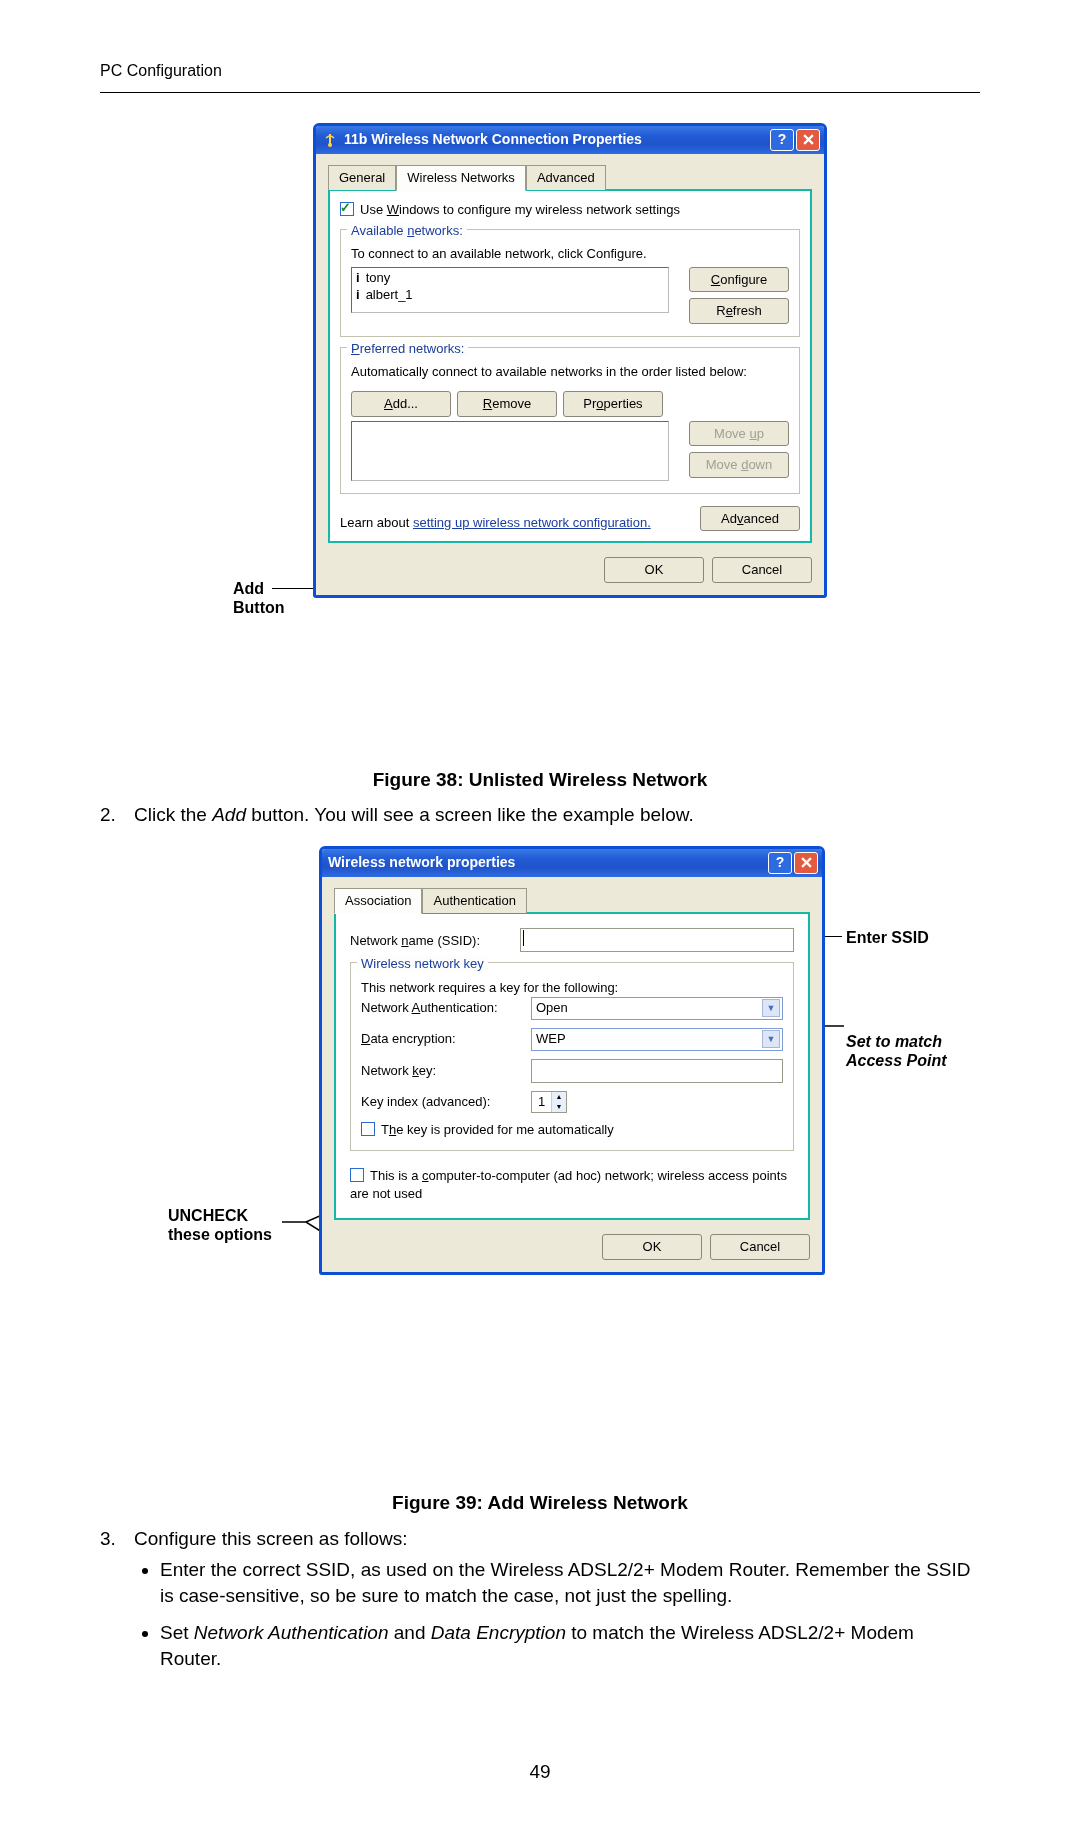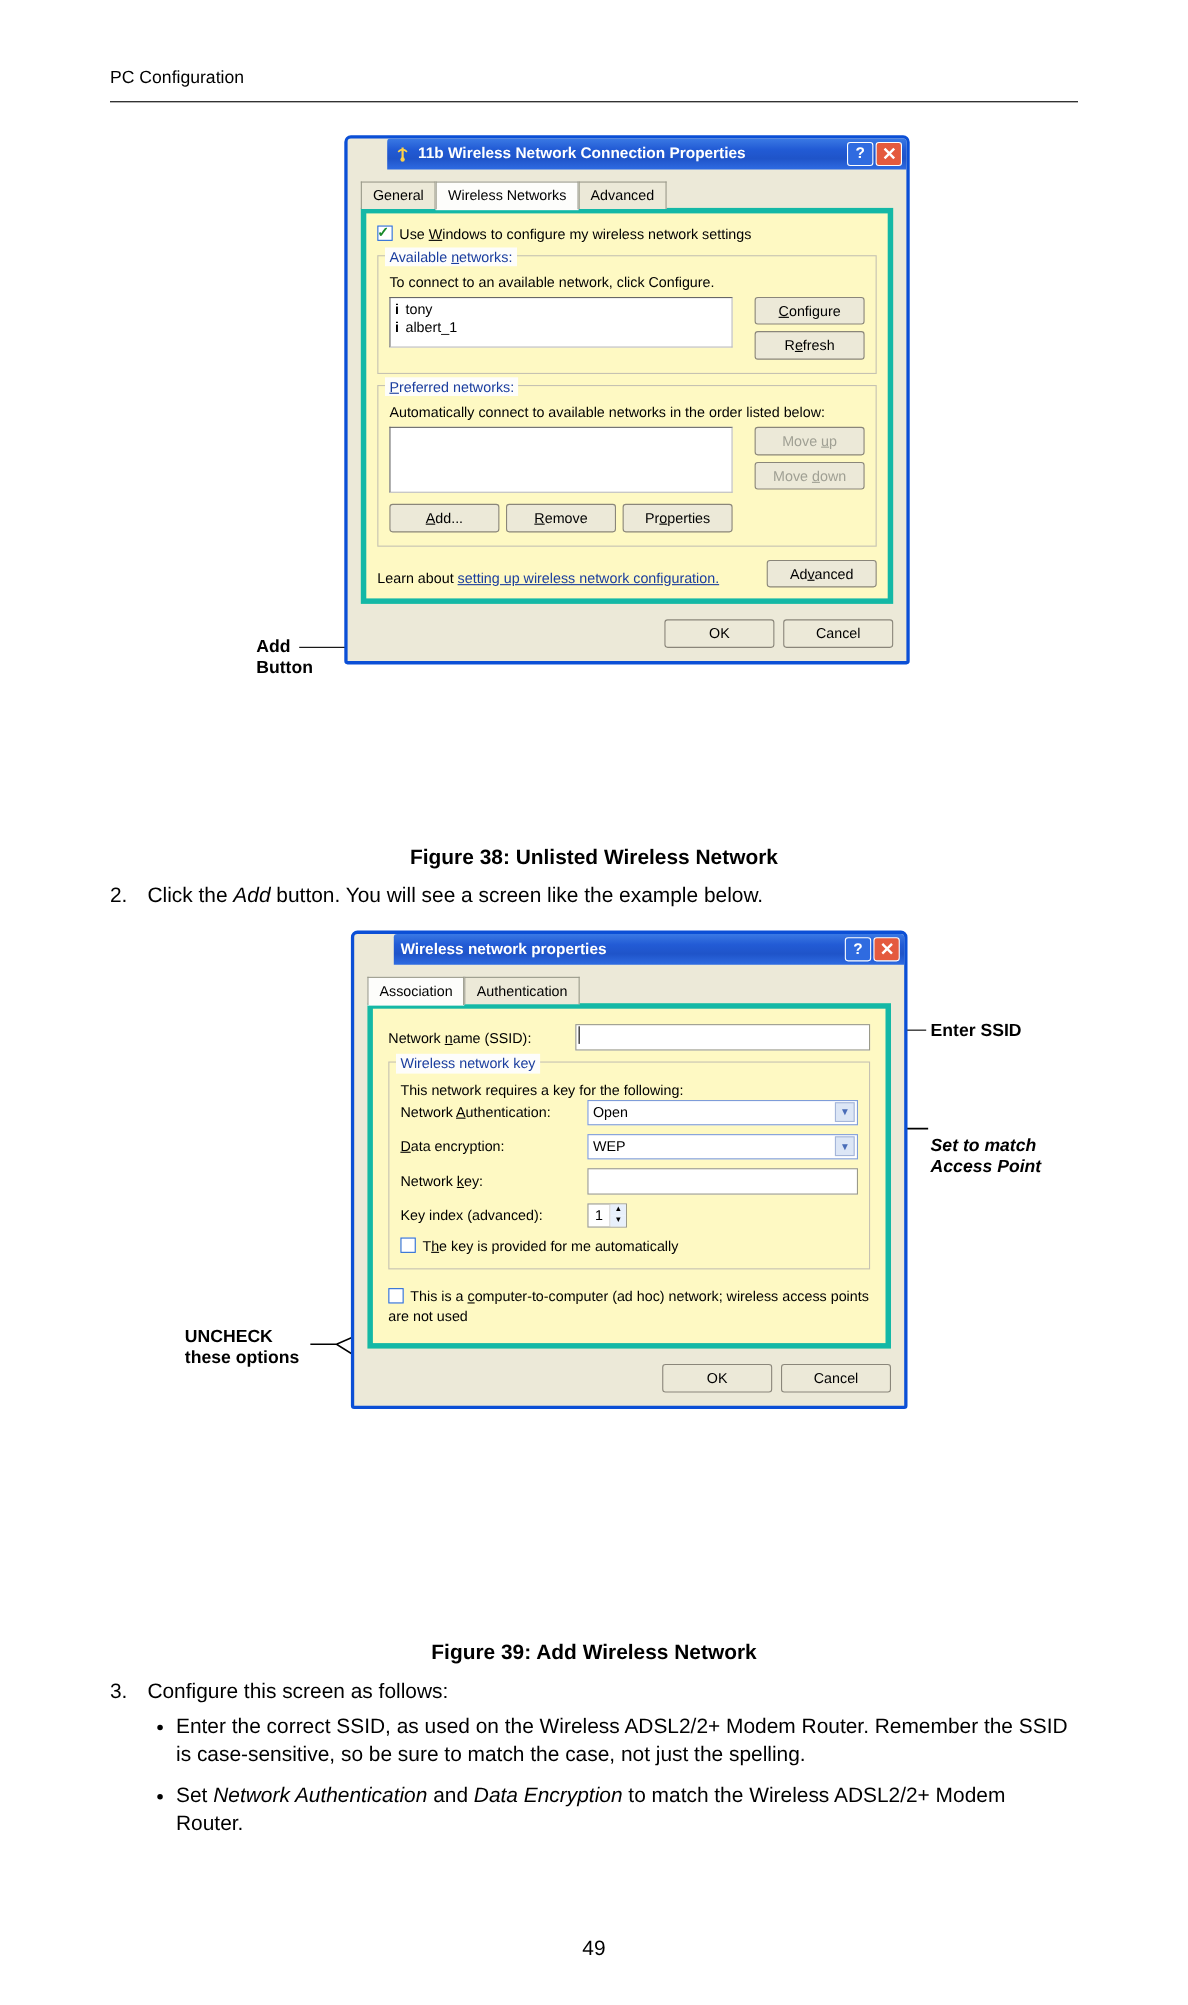--- a/index.html
+++ b/index.html
@@ -51,21 +51,20 @@
   .titlebar {
     background: linear-gradient(#3a79e4,#225bd5 35%,#1f54c9 65%,#2e6be2);
     color: #fff;
     display: flex;
     align-items: center;
     height: 28px;
     padding: 0 4px 0 6px;
     font-weight: bold;
     font-size: 14px;
     border-radius: 3px 3px 0 0;
-    margin-left: 36px;
   }
   .titlebar .tb-icon { margin-right:6px; }
   .titlebar .tb-title { flex:1 1 auto; white-space:nowrap; overflow:hidden; text-overflow:ellipsis; }
   .tb-btn {
     width: 22px; height: 20px;
     margin-left: 2px;
     border: 1px solid #fff;
     border-radius: 3px;
     display:flex; align-items:center; justify-content:center;
     font-family: Arial, sans-serif;
@@ -82,22 +81,22 @@
     padding:3px 10px 4px;
     border:1px solid #9a9a8a;
     background:#ece9d8;
     position:relative;
     top:1px;
     border-bottom:none;
     font-size:13px;
   }
   .tab.active { background:#fdfdfb; z-index:2; border-bottom:1px solid #fdfdfb; }
   .tabpanel {
-    border:5px solid #14b8a6;
-    background:#fef9c3;
+    border:2px solid #14b8a6;
+    background:#ffffff;
     padding:10px;
   }
 
   
   .group {
     border:1px solid #c5c2b2;
     padding:10px 10px 12px;
     margin-top:10px;
   }
   .group > .legend {
@@ -244,33 +243,33 @@
                   <div class="xpbtn"><span>R</span><span class="u">e</span><span>fresh</span></div>
                 </div>
               </div>
             </div>
           </div>
 
           <div class="group">
             <span class="legend"><span class="u">P</span><span>referred networks:</span></span>
             <div class="group-inner">
               <div class="small">Automatically connect to available networks in the order listed below:</div>
-              <div class="row">
-                <div style="flex:1">
-                  <div class="listbox" style="min-height:54px;"></div>
-                </div>
-                <div class="col" style="margin-top:4px;">
-                  <div class="xpbtn disabled"><span>Move </span><span class="u">u</span><span>p</span></div>
-                  <div class="xpbtn disabled"><span>Move </span><span class="u">d</span><span>own</span></div>
-                </div>
-              </div>
               <div class="row" style="margin-top:10px; gap:6px;">
                 <div class="xpbtn"><span class="u">A</span><span>dd...</span></div>
                 <div class="xpbtn"><span class="u">R</span><span>emove</span></div>
                 <div class="xpbtn"><span>Pr</span><span class="u">o</span><span>perties</span></div>
+              </div>
+              <div class="row">
+                <div style="flex:1">
+                  <div class="listbox" style="min-height:54px;"></div>
+                </div>
+                <div class="col" style="margin-top:4px;">
+                  <div class="xpbtn disabled"><span>Move </span><span class="u">u</span><span>p</span></div>
+                  <div class="xpbtn disabled"><span>Move </span><span class="u">d</span><span>own</span></div>
+                </div>
               </div>
             </div>
           </div>
 
           <div class="row" style="margin-top:12px; align-items:flex-end;">
             <div class="small" style="flex:1;">
               <span>Learn about </span><span class="linklike">setting up wireless network configuration.</span>
             </div>
             <div class="xpbtn"><span>Ad</span><span class="u">v</span><span>anced</span></div>
           </div>

